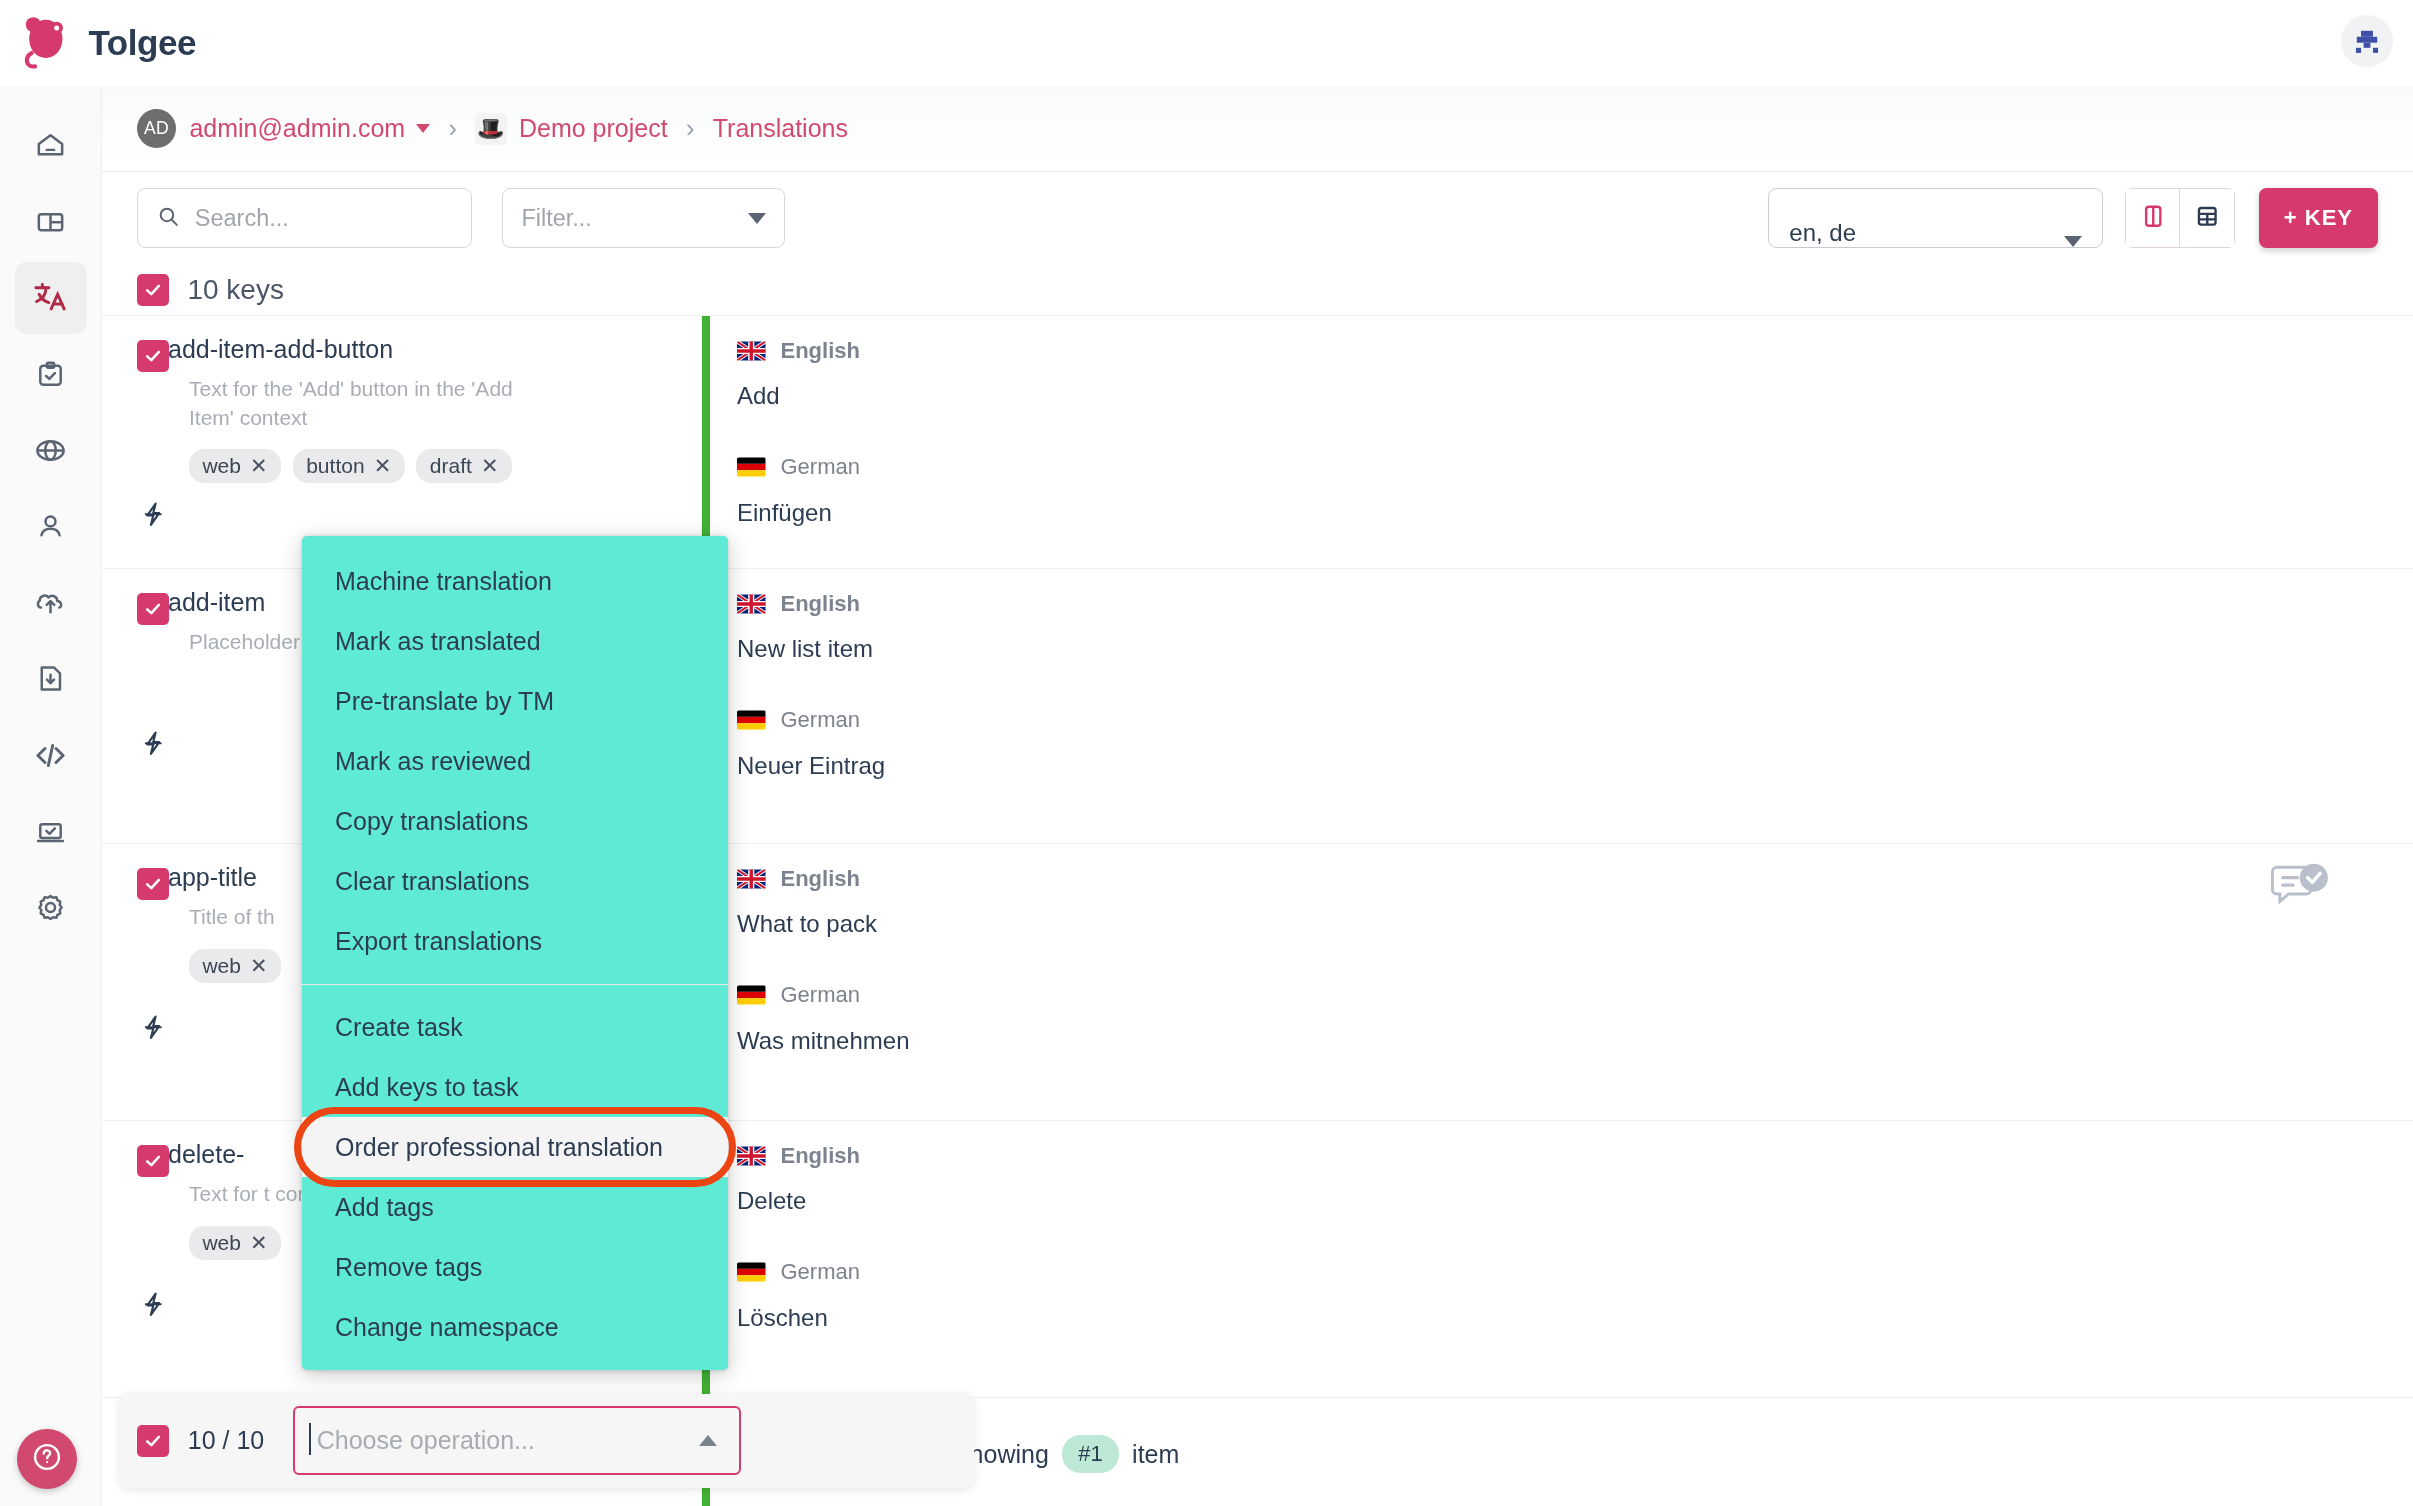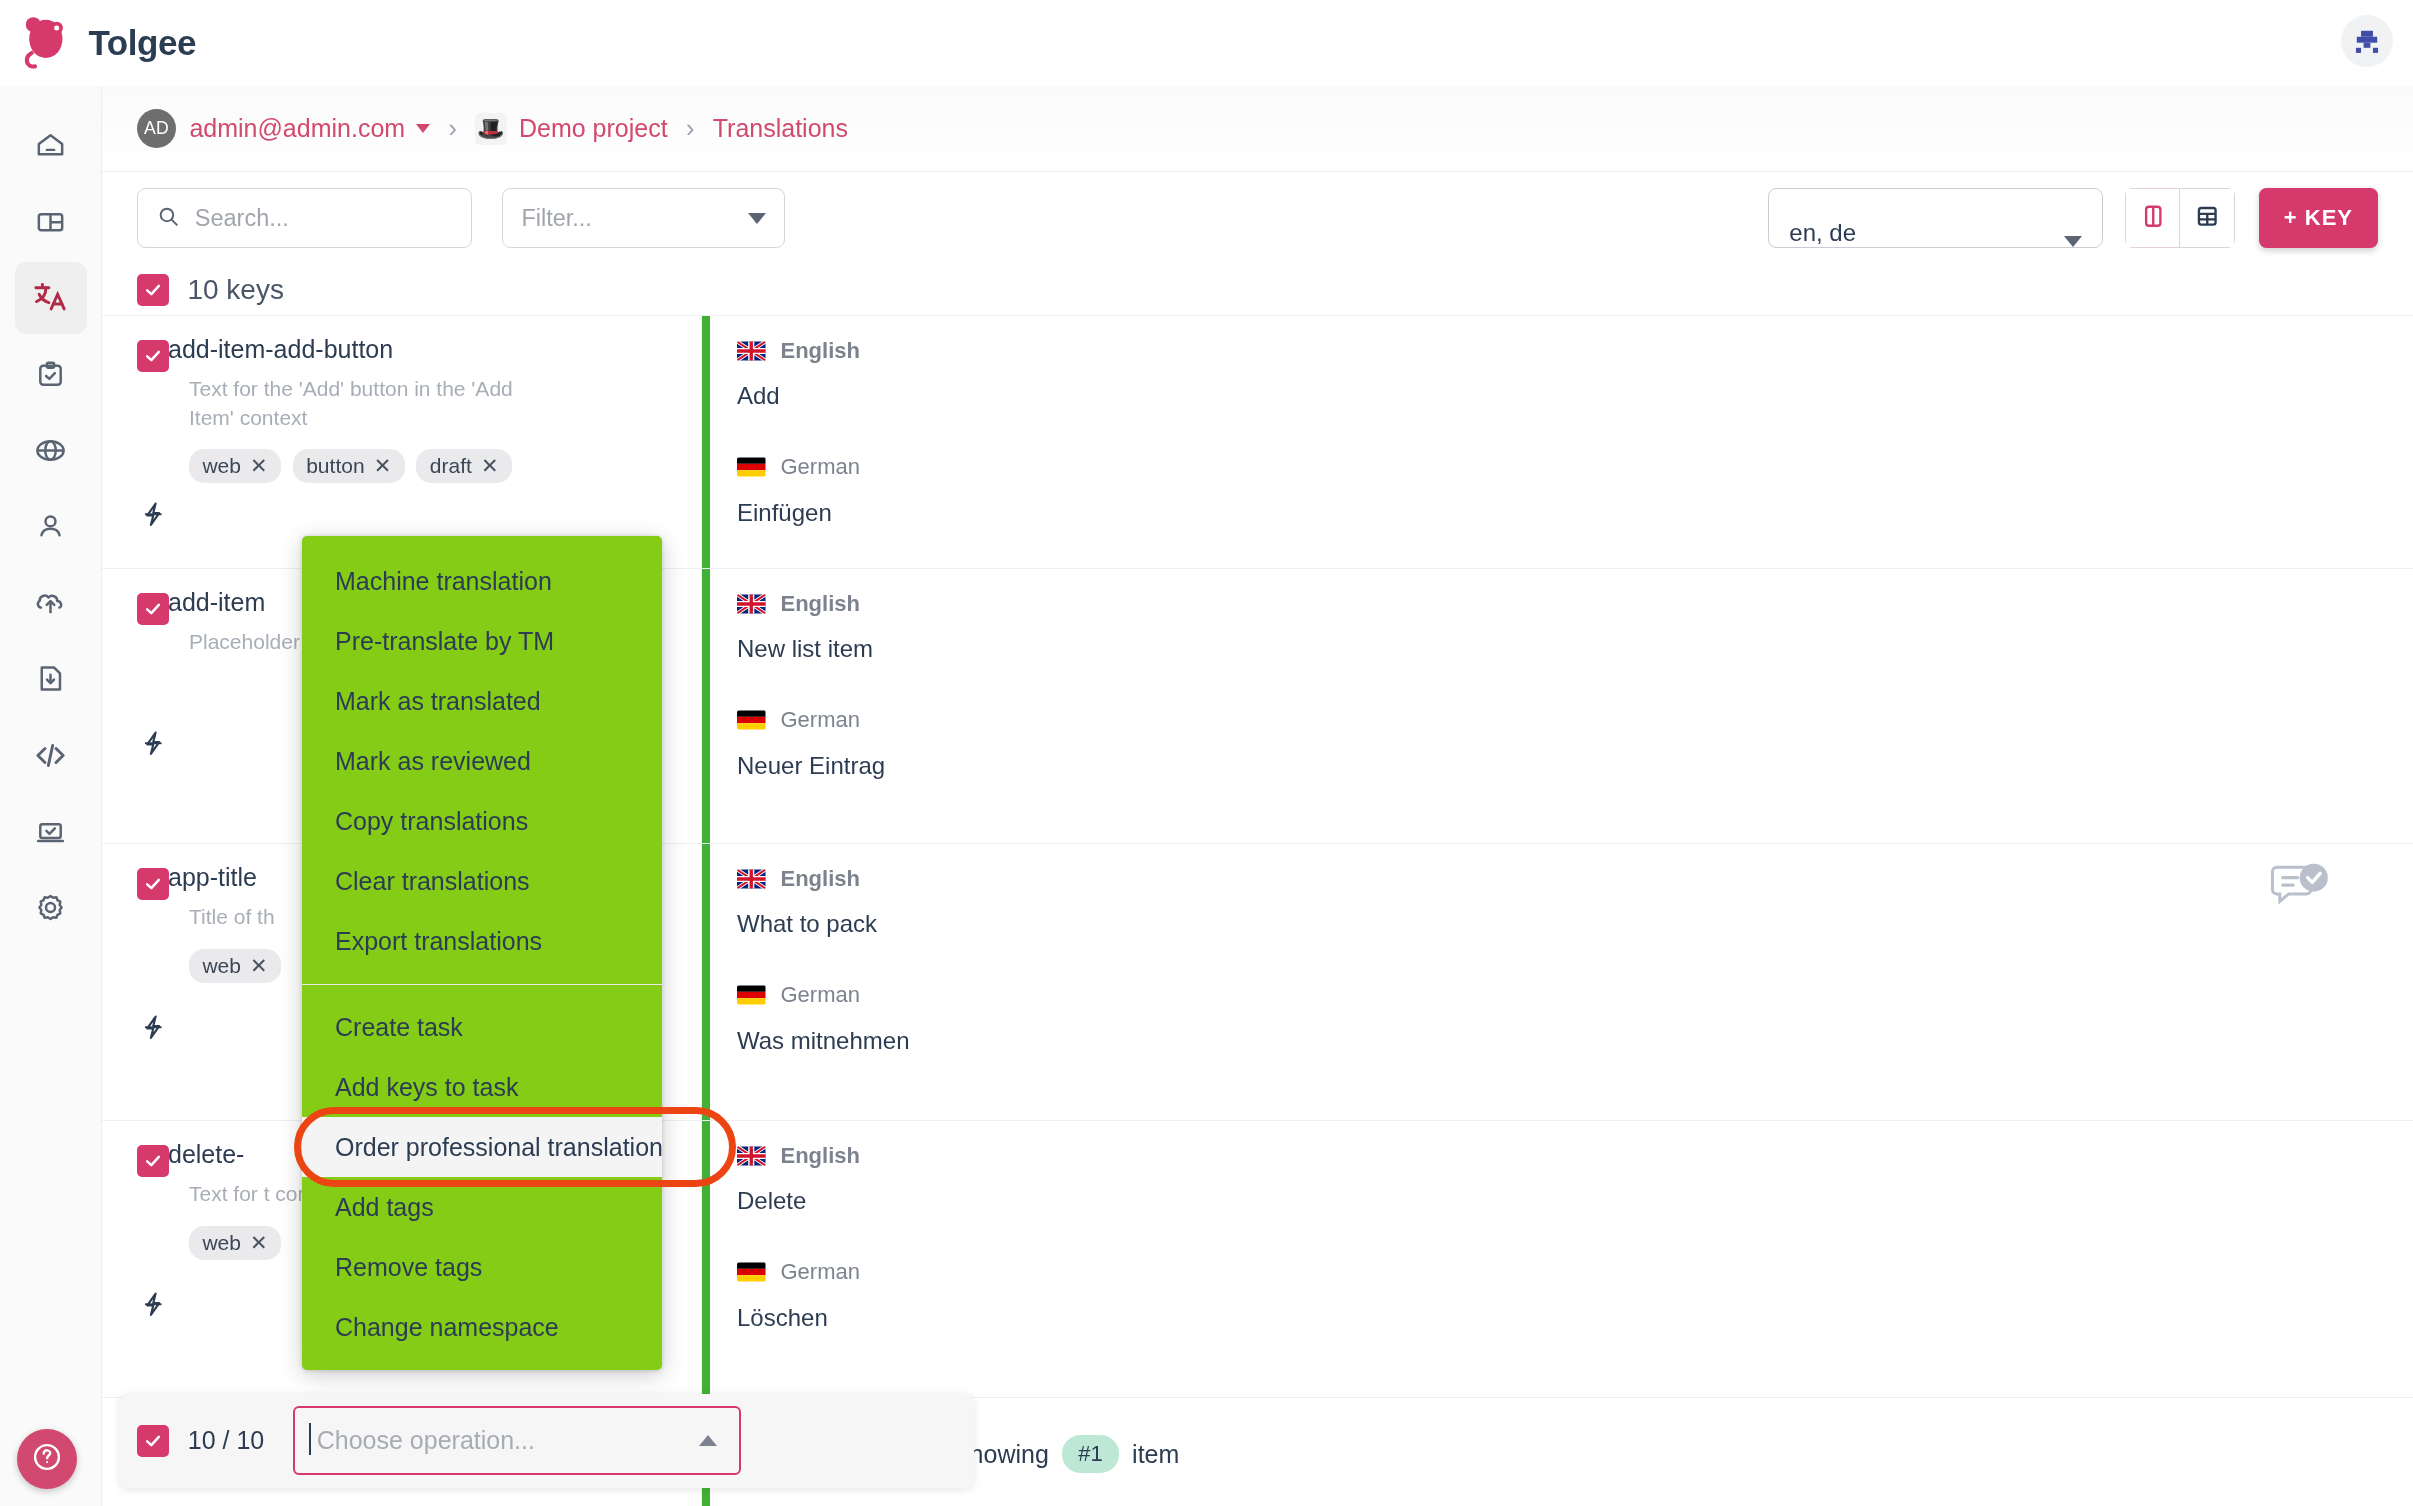--- a/index.html
+++ b/index.html
@@ -150,22 +150,22 @@
   .tlang { display:flex; align-items:center; gap: 15px; }
   .flag { width: 28.5px; height: 20px; border-radius: 2.5px; overflow:hidden; display:block; }
   .tlang-name { font-size: 22px; color:#7C838E; font-weight: 600; }
   .tlang-name.de { font-weight: 400; }
   .tval { font-size: 24px; color:#2C3C52; margin-top: 18.4px; }
 
   .cmt-badge { position:absolute; right: 80px; top: 18.4px; }
 
   
   .menu {
-    position: absolute; left: 302px; top: 536px; width: 360px;
-    background:#84cc16; border-radius: 5px;
+    position: absolute; left: 302px; top: 536px; width: 426px;
+    background:#5eead4; border-radius: 5px;
     box-shadow: 0 5px 23.5px rgba(0,0,0,.2), 0 0.8px 4.2px rgba(0,0,0,.14);
     padding: 15px 0 13.4px 0; z-index: 70;
   }
   .mi {
     height: 60px; display:flex; align-items:center; padding-left: 33px;
     font-size: 25px; color:#2C3C52; cursor:pointer; white-space: nowrap;
   }
   .mi.highlighted { background:#F4F4F5; }
   .hl-ring {
     position:absolute; left: -8.4px; top: -10px; width: 442px; height: 80px;
@@ -693,22 +693,22 @@
       <div class="op-select">
         <span class="op-ph">Choose operation...</span>
         <span class="tri-up"></span>
       </div>
     </div>
 
   </div>
 
   <div class="menu">
     <div class="mi">Machine translation</div>
+    <div class="mi">Mark as translated</div>
     <div class="mi">Pre-translate by TM</div>
-    <div class="mi">Mark as translated</div>
     <div class="mi">Mark as reviewed</div>
     <div class="mi">Copy translations</div>
     <div class="mi">Clear translations</div>
     <div class="mi">Export translations</div>
     <div style="border-top:0.8px solid #E8E9EB; margin-top:13.4px; padding-top:11.7px;">
       <div class="mi">Create task</div>
       <div class="mi">Add keys to task</div>
       <div class="mi-wrap">
         <div class="mi highlighted">Order professional translation</div>
         <div class="hl-ring"></div>

